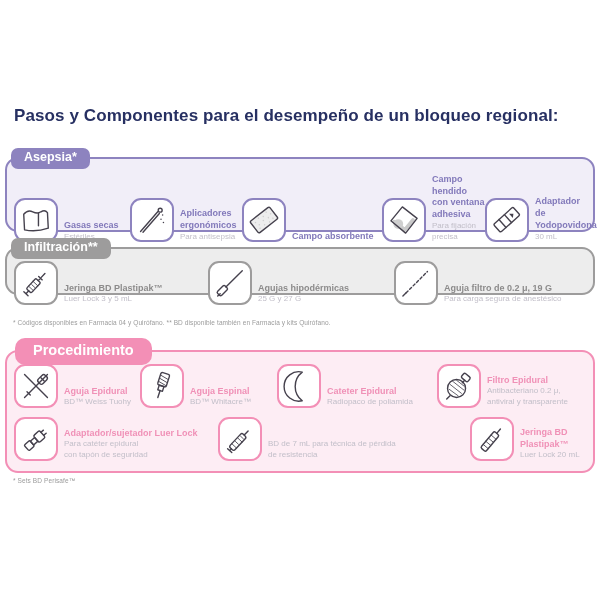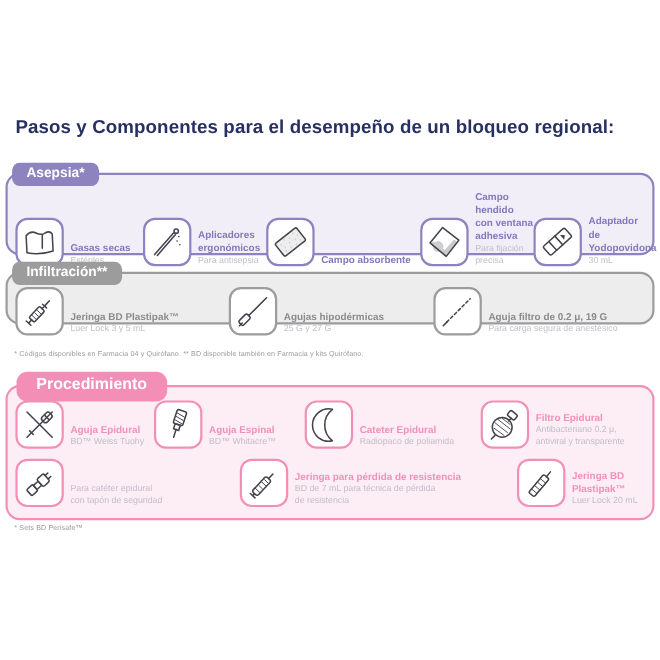--- a/index.html
+++ b/index.html
@@ -332,38 +332,38 @@
           <svg width="36" height="36" viewBox="0 0 44 44">
               <g class="ia" transform="rotate(-42 22 22)">
             <rect x="6" y="18" width="9" height="9" rx="1.5"></rect>
             <rect x="15" y="19.5" width="7" height="6"></rect>
             <rect x="22" y="17" width="10" height="11" rx="2"></rect>
             <path d="M32 20 h4 M32 25 h4"></path>
           </g>
             </svg>
         </span>
         <span class="item-text">
+          <span class="item-title">Adaptador/sujetador Luer Lock</span>
           <span class="item-sub">Para catéter epidural</span>
           <span class="item-sub">con tapón de seguridad</span>
         </span>
       </div>
 
       <div class="item">
         <span class="icon-box">
           <svg width="36" height="36" viewBox="0 0 44 44">
               <g class="ia" transform="rotate(-47 22 22)">
             <rect x="6" y="18.5" width="23" height="8" rx="2.5"></rect>
             <path class="thin" d="M11 18.5 v8 M16 20 v5 M21 18.5 v8 M25 20 v5"></path>
             <path d="M29 22.5 h7"></path>
             <path d="M3 19 v7 M3 22.5 h3"></path>
           </g>
             </svg>
         </span>
         <span class="item-text">
-          <span class="item-title">Jeringa para pérdida de resistencia</span>
           <span class="item-sub">BD de 7 mL para técnica de pérdida</span>
           <span class="item-sub">de resistencia</span>
         </span>
       </div>
 
       <div class="item">
         <span class="icon-box">
           <svg width="36" height="36" viewBox="0 0 44 44">
               <g class="ia" transform="rotate(-50 22 22)">
             <rect x="5" y="18" width="26" height="8" rx="2"></rect>

